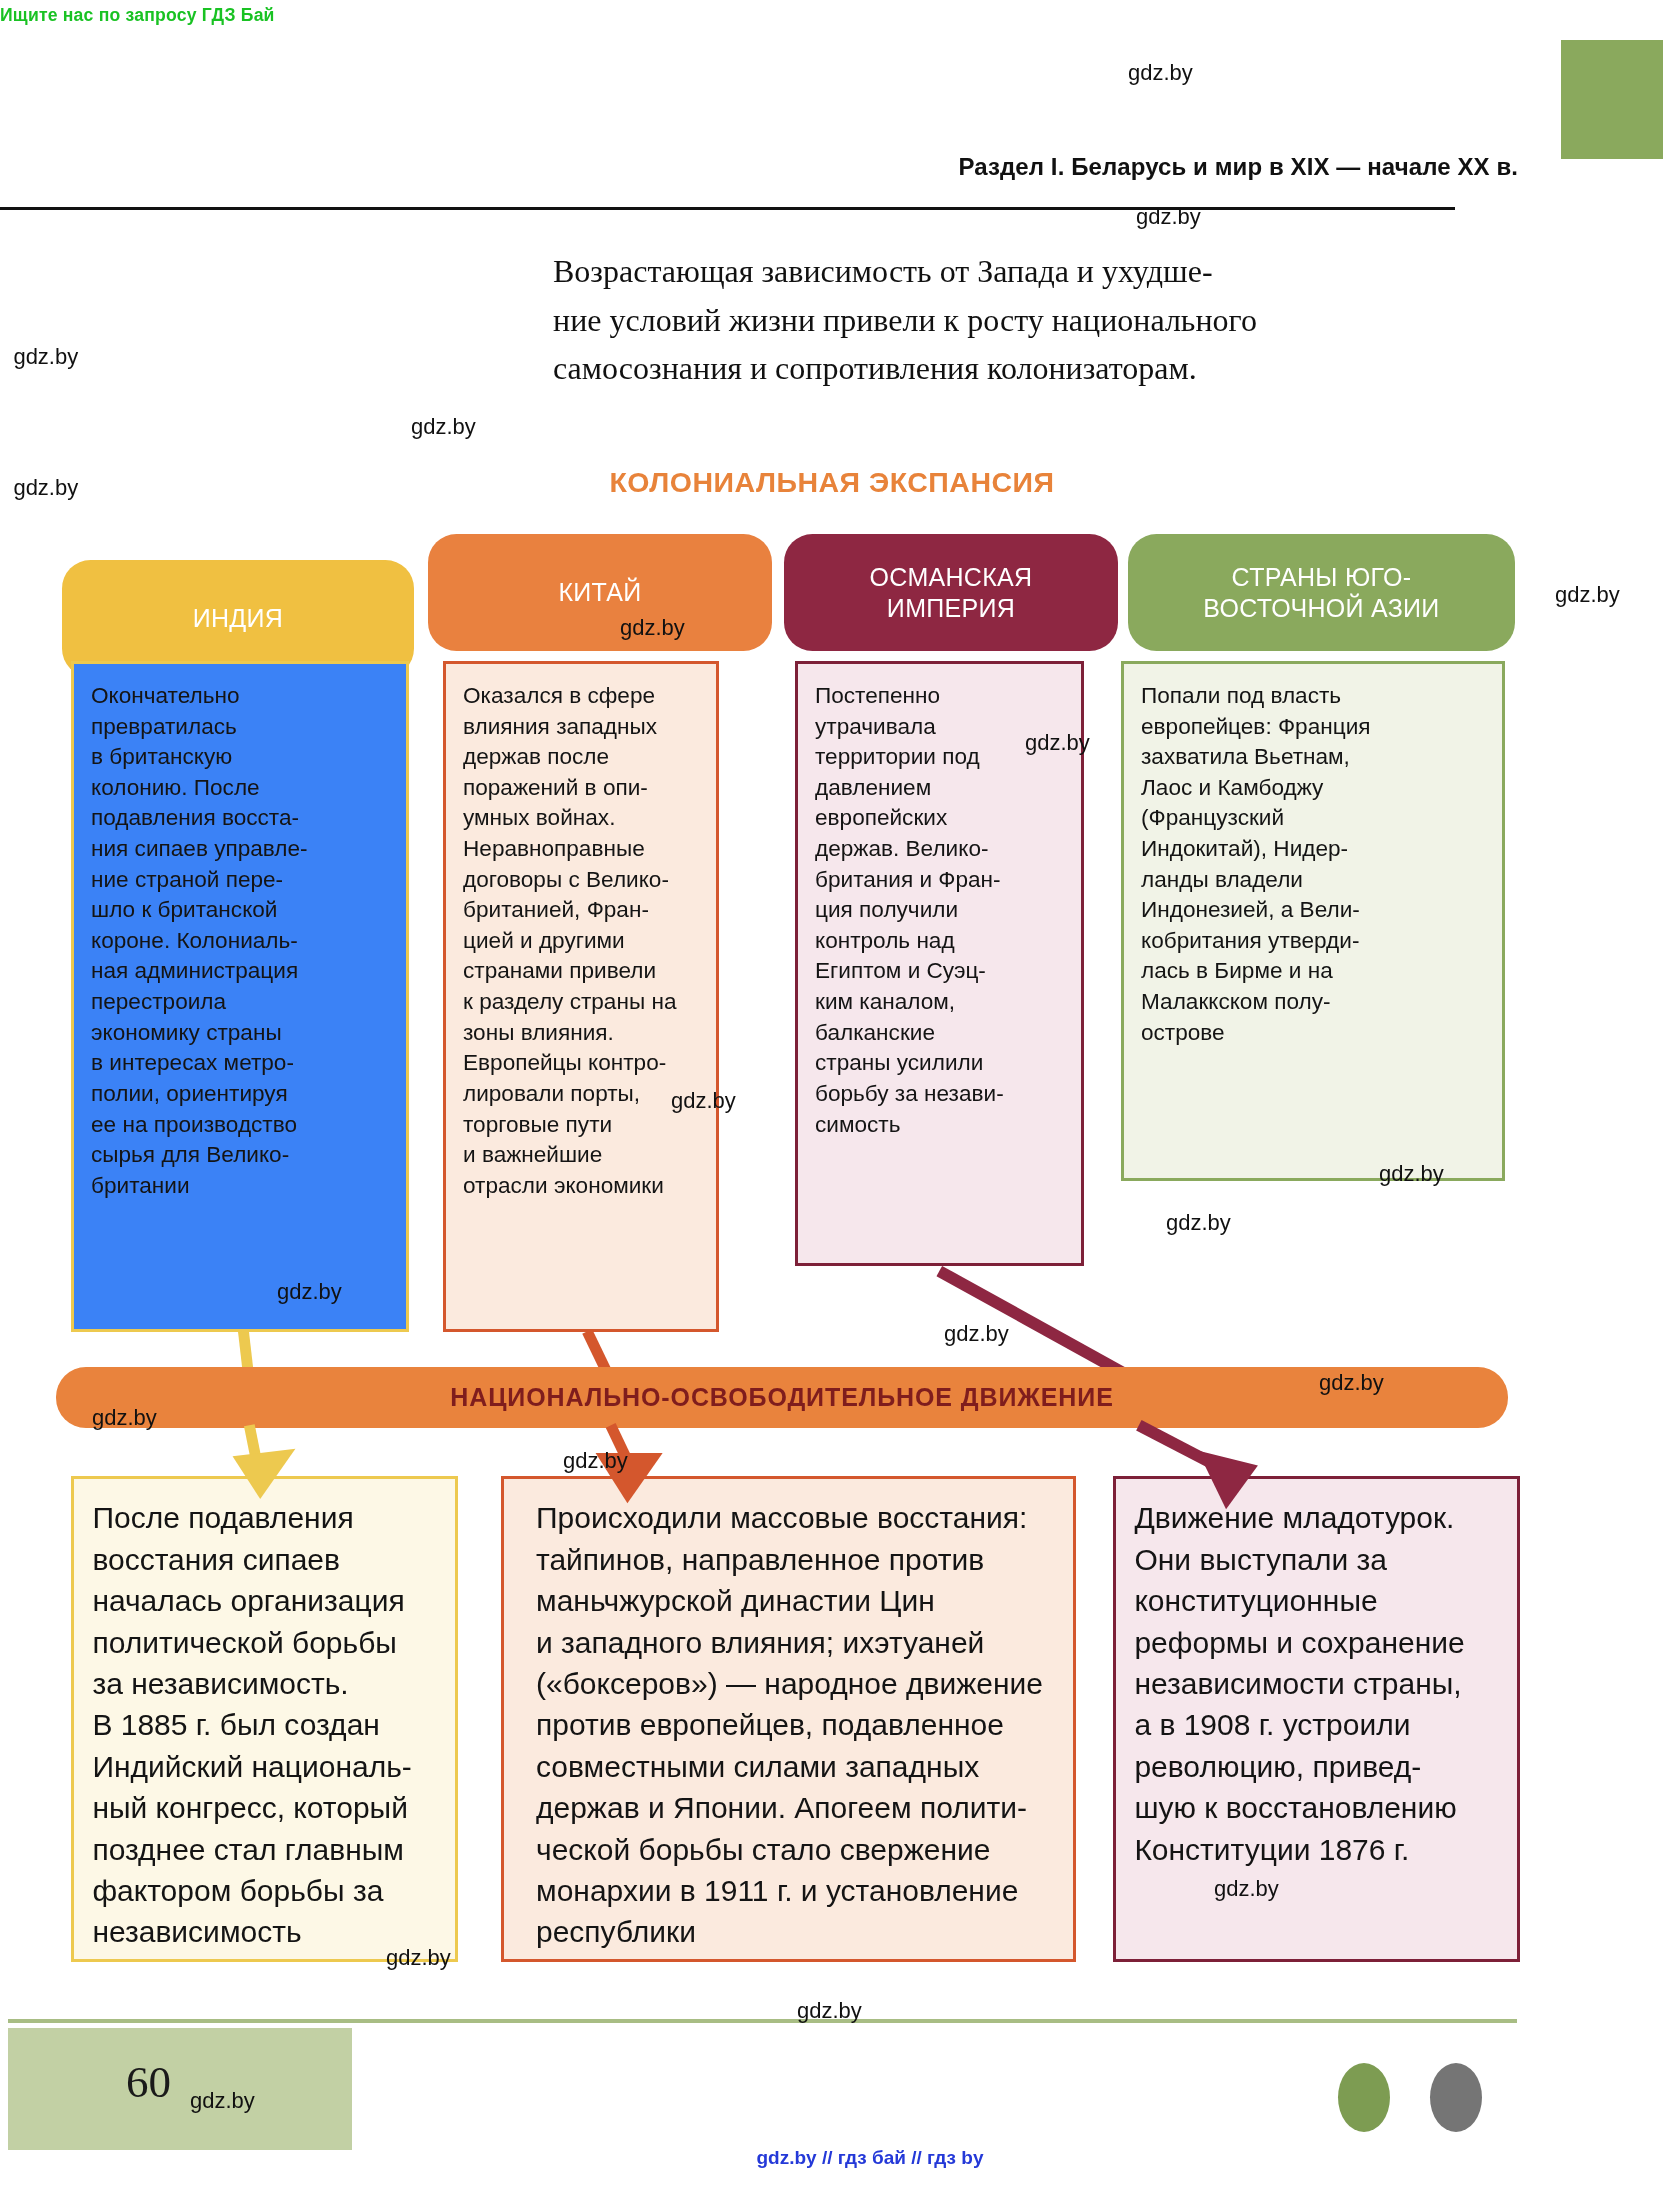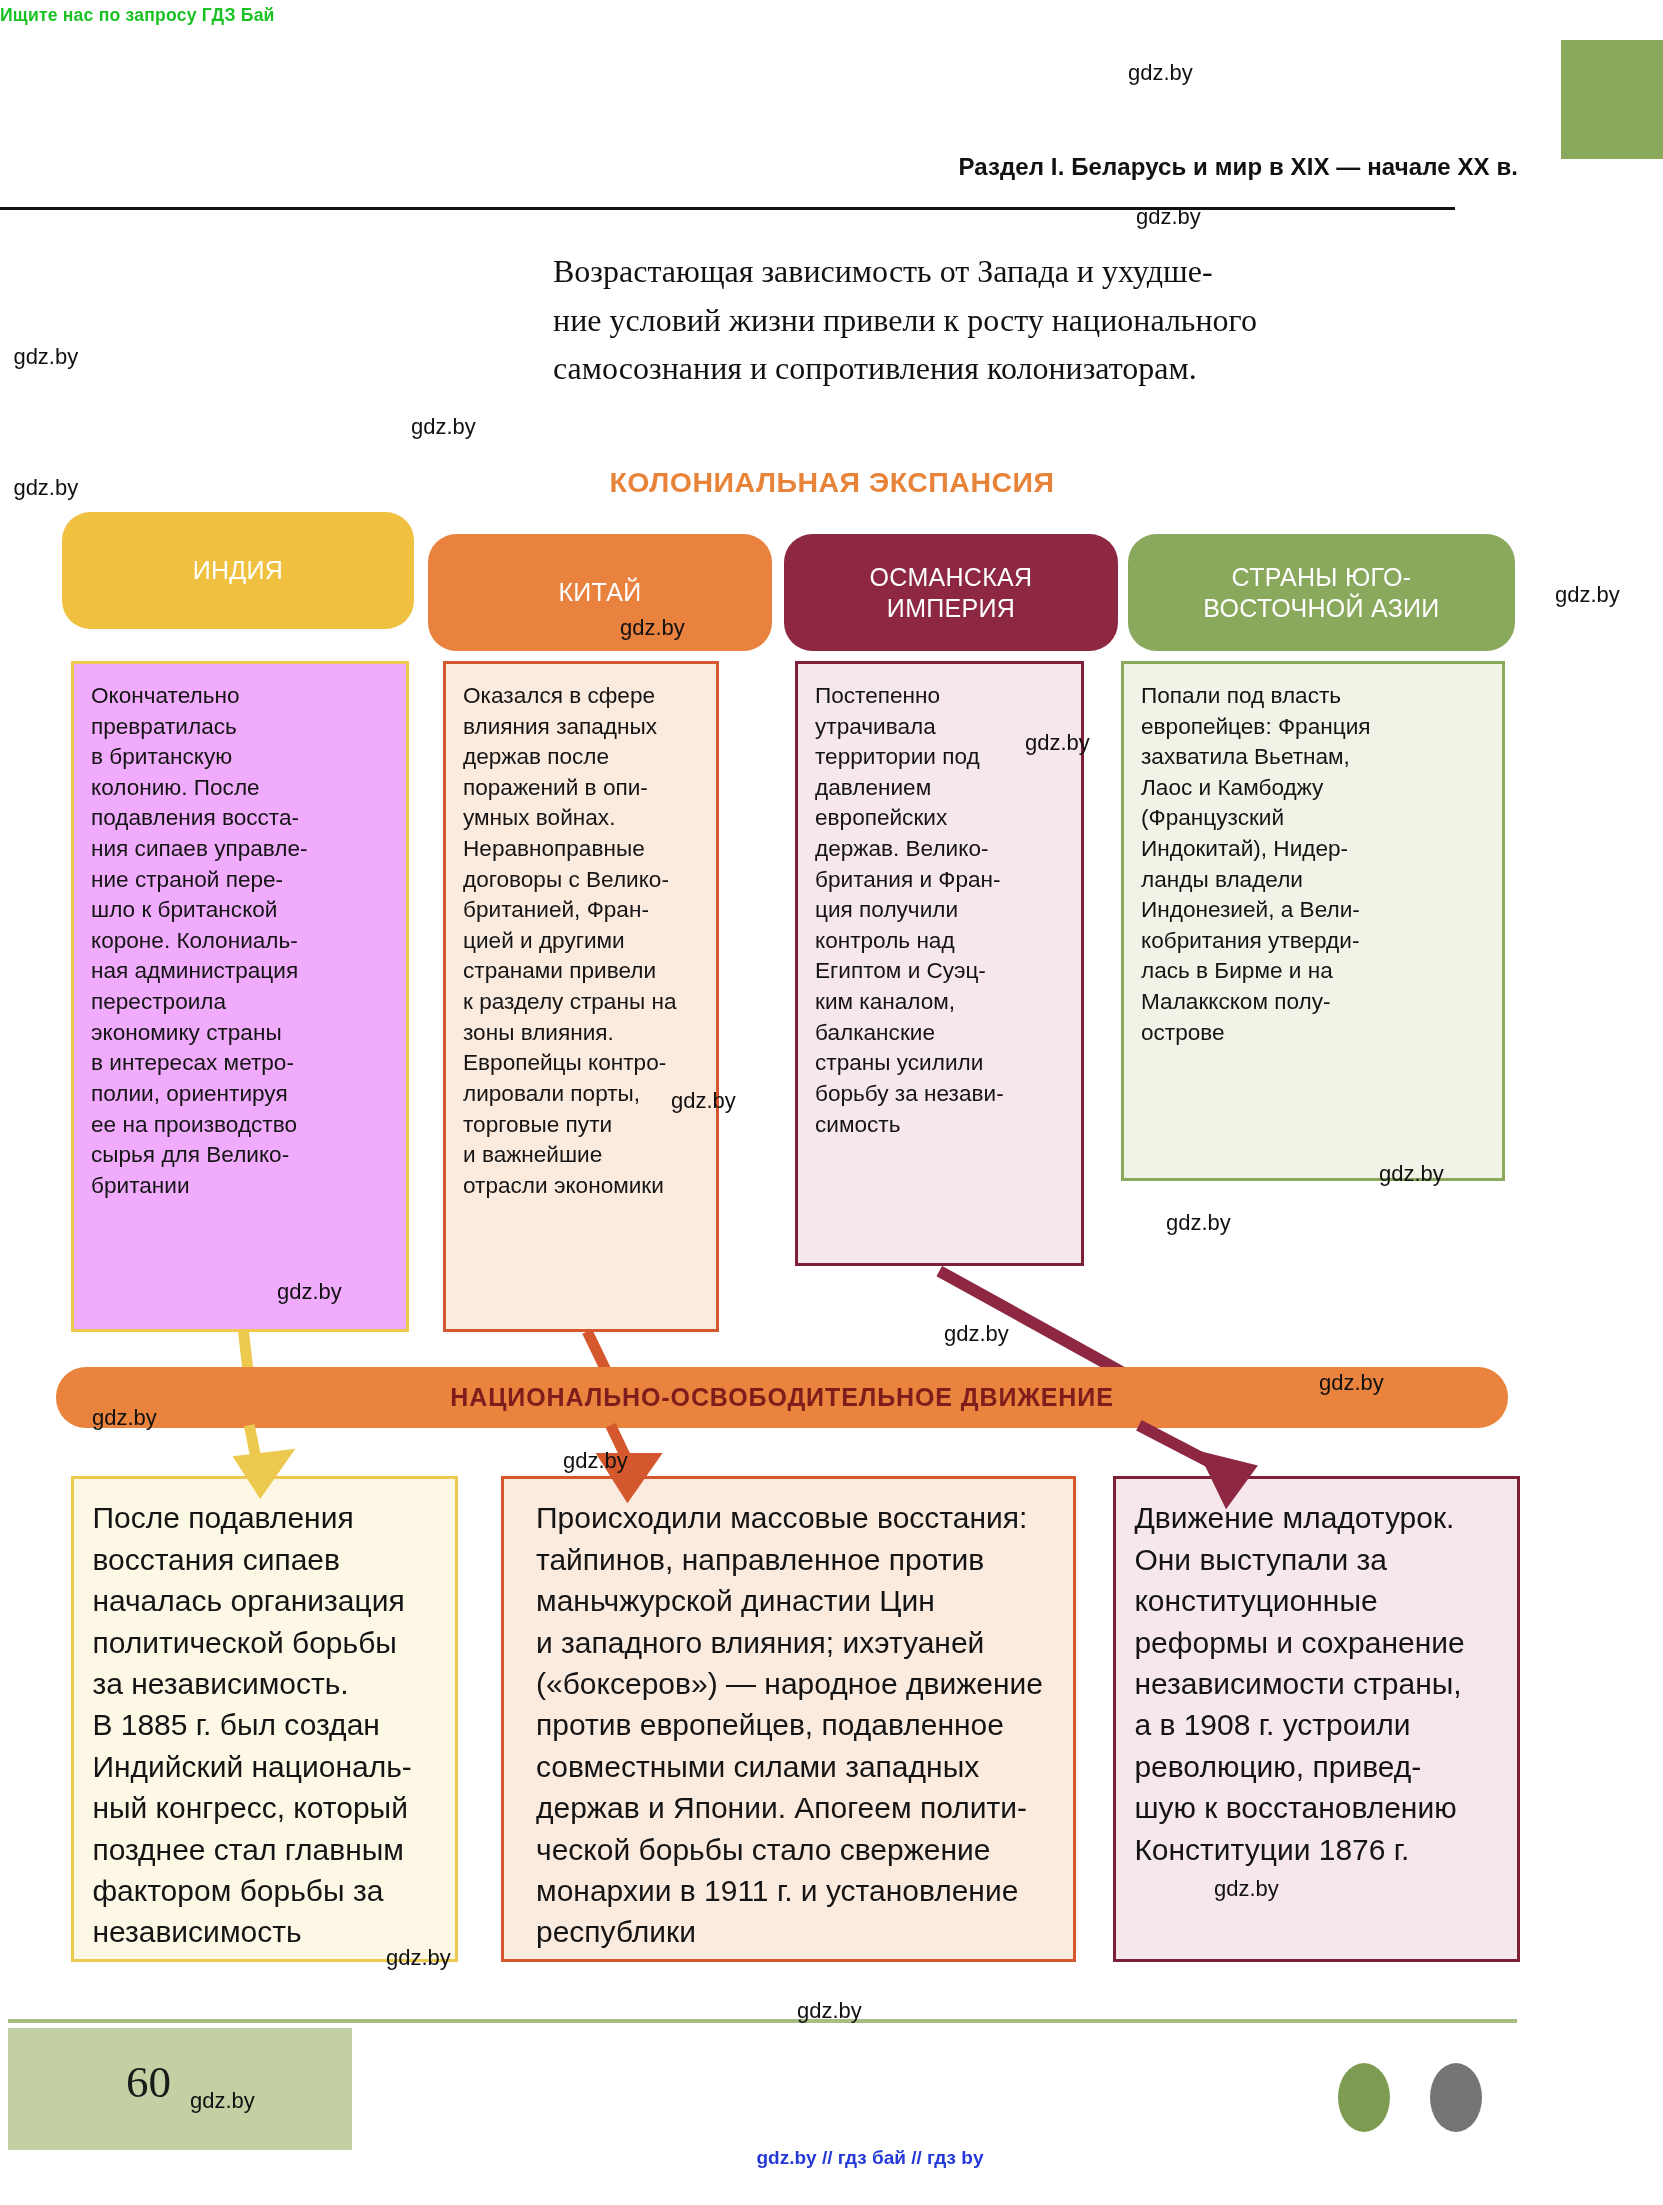--- a/index.html
+++ b/index.html
@@ -45,34 +45,34 @@
     color:#e8833a;font-size:28.5px;font-weight:bold;letter-spacing:0.5px;
   }
 
   
   .pill{
     position:absolute;height:117px;border-radius:28.5px;
     display:flex;align-items:center;justify-content:center;text-align:center;
     color:#ffffff;font-size:25px;font-weight:500;line-height:1.22;
     letter-spacing:0.3px;padding:0 8.4px;box-sizing:border-box;
   }
-  #pill0{left:62px; top:512px; width:352px; background:#f0c041;}
+  #pill0{left:62px; top:560px; width:352px; background:#f0c041;}
   #pill1{left:428px;top:534px; width:344px; background:#e9813f;}
   #pill2{left:784px;top:534px; width:334px; background:#8e2742;}
   #pill3{left:1128px;top:534px;width:387px; background:#8aa95d;}
 
   
   .tbox{
     position:absolute;top:661px;box-sizing:border-box;
     border-width:3.4px;border-style:solid;
     font-size:22.6px;line-height:1.355;color:#141414;
     padding:17px 13.4px 11.7px 17px;
   }
   .tbox .ln{display:block;white-space:nowrap;}
-  #tbox0{left:71px; width:338px;height:671px;background:#f0abfc;border-color:#edc94f;}
+  #tbox0{left:71px; width:338px;height:671px;background:#3b82f6;border-color:#edc94f;}
   #tbox1{left:443px;width:276px;height:671px;background:#fbeade;border-color:#d4572d;}
   #tbox2{left:795px;width:289px;height:605px;background:#f6e7ec;border-color:#7d2038;}
   #tbox3{left:1121px;width:384px;height:520px;background:#f1f3e7;border-color:#8aa95d;}
 
   
   .banner{
     position:absolute;left:56px;top:1367px;width:1452px;height:61px;
     background:#e9833d;border-radius:30px;
     display:flex;align-items:center;justify-content:center;
     color:#7f1d1d;font-size:25px;font-weight:bold;letter-spacing:0.9px;

